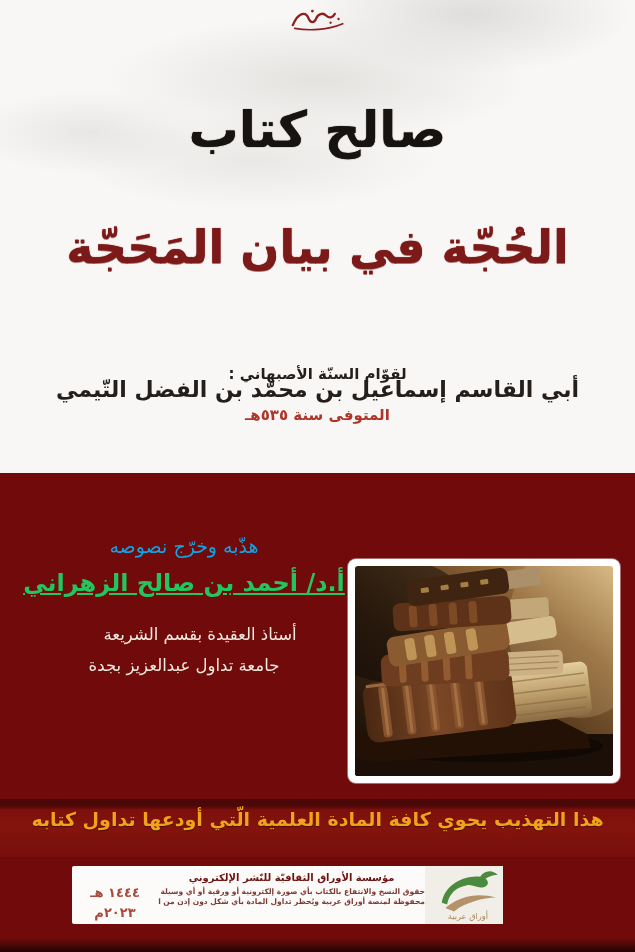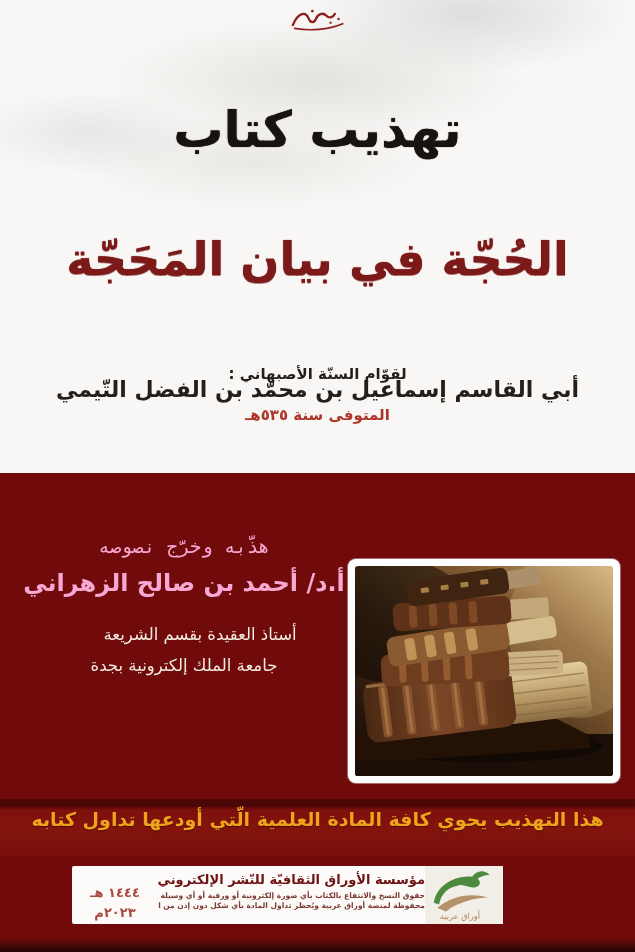--- a/index.html
+++ b/index.html
@@ -17,34 +17,34 @@
       radial-gradient(ellipse 260px 70px at 40% 34%, rgba(206,204,201,.35), transparent 70%),
       #f8f7f5;
   }
   .cline { position:absolute; left:0; width:100%; text-align:center; }
   .ornament { position:absolute; top:7px; left:50%; transform:translateX(-50%); }
   .series-title {
     top:101px; font-size:50px; font-weight:800; color:#171310;
     text-shadow:0 0 1px #171310;
   }
   .main-title {
-    top:224px; font-size:46px; font-weight:800; color:#7b1a18;
+    top:212px; font-size:46px; font-weight:800; color:#7b1a18;
     text-shadow:0 0 1px #7b1a18, 0 1px 0 rgba(123,26,24,.55); line-height:1.55;
   }
   .author-intro { top:352px; font-size:15px; font-weight:bold; color:#241f1b;margin-top:13px; }
   .author-name  { top:377px; font-size:22px; font-weight:bold; color:#241f1b; }
   .author-died  { top:406px; font-size:15px; font-weight:bold; color:#ae3529; }
   
   .bottom-section {
     position:absolute; top:473px; left:0; width:635px; height:479px;
     background:#710b0b;
   }
   .left-col-line { position:absolute; left:0; width:368px; text-align:center; }
-  .editor-intro { top:62px;  font-size:19px; color:#f9a8d4;font-family:Liberation Mono, monospace; }
-  .editor-name  { top:96px;  font-size:24px; font-weight:bold; color:#f9a8d4; }
+  .editor-intro { top:62px;  font-size:19px; color:#0ea5e9; }
+  .editor-name  { top:96px;  font-size:24px; font-weight:bold; color:#22c55e;text-decoration:underline; }
   .editor-role1 { top:152px; font-size:16.5px; color:#f2ebdf;padding-left:16px; }
   .editor-role2 { top:183px; font-size:16.5px; color:#f2ebdf; }
   .photo-frame {
     position:absolute; left:348px; top:86px; width:272px; height:224px;
     background:#ffffff; border-radius:8px; padding:7px; box-sizing:border-box;
     box-shadow:0 0 0 1px rgba(255,255,255,.4);
   }
   .photo-frame svg { display:block; border-radius:3px; }
   .banner {
     position:absolute; top:326px; left:0; width:635px; height:58px;
@@ -56,24 +56,24 @@
     text-shadow:0 1px 1px rgba(50,8,0,.65);
   }
   
   .footer-strip {
     position:absolute; top:393px; left:72px; width:431px; height:58px;
     background:#fcfbfa; border-radius:2px; display:flex; direction:rtl;
     box-sizing:border-box;
   }
   .logo-block {
     width:78px; height:100%; background:#f1eee7; flex:0 0 auto;
-    display:flex; align-items:center; justify-content:flex-end;
+    display:flex; align-items:center; justify-content:flex-start;
   }
   .footer-center { flex:1 1 auto; text-align:center; padding-top:6px; overflow:hidden; }
-  .publisher-title { font-size:13px; font-weight:bold; color:#6e1111; white-space:nowrap; }
+  .publisher-title { font-size:10px; font-weight:bold; color:#6e1111; white-space:nowrap; }
   .copyright { margin-top:4px; font-size:7.5px; font-weight:600; color:#7d3a32; line-height:9.5px; white-space:nowrap; }
   .dates-block {
     flex:0 0 86px; text-align:center; padding-top:17px;
     font-size:13px; font-weight:bold; color:#a8493a; line-height:20px;
   }
   .vignette {
     position:absolute; left:0; bottom:0; width:635px; height:14px;
     background:linear-gradient(180deg, rgba(25,2,2,0), rgba(22,2,2,.85));
   }
 </style>
@@ -87,35 +87,35 @@
     <span class="ornament">
       <svg width="56" height="25" viewBox="0 0 120 52" aria-hidden="true">
         <path d="M6 38 C18 10, 34 8, 40 24 C44 34, 52 34, 56 24 C60 14, 70 10, 78 18 C84 24, 92 22, 96 14" stroke="#8d1f1f" stroke-width="5" fill="none" stroke-linecap="round"></path>
         <path d="M10 45 C42 51, 82 48, 113 35" stroke="#8d1f1f" stroke-width="3.5" fill="none" stroke-linecap="round"></path>
         <circle cx="48" cy="8" r="3" fill="#8d1f1f"></circle>
         <circle cx="87" cy="33" r="2.5" fill="#8d1f1f"></circle>
         <circle cx="104" cy="25" r="2.5" fill="#8d1f1f"></circle>
       </svg>
     </span>
 
-    <div class="cline series-title">تهذيب كتاب</div>
+    <div class="cline series-title">صالح كتاب</div>
 
     <div class="cline main-title">الحُجّة في بيان المَحَجّة</div>
 
     <div class="cline author-intro">لقوّام السنّة الأصبهاني :</div>
     <div class="cline author-name">أبي القاسم إسماعيل بن محمّد بن الفضل التّيمي</div>
     <div class="cline author-died">المتوفى سنة ٥٣٥هـ</div>
   </div>
 
   <div class="bottom-section">
 
     <div class="left-col-line editor-intro">هذّبه وخرّج نصوصه</div>
     <div class="left-col-line editor-name">أ.د/ أحمد بن صالح الزهراني</div>
     <div class="left-col-line editor-role1">أستاذ العقيدة بقسم الشريعة</div>
-    <div class="left-col-line editor-role2">جامعة الملك إلكترونية بجدة</div>
+    <div class="left-col-line editor-role2">جامعة تداول عبدالعزيز بجدة</div>
 
     <div class="photo-frame">
       <svg width="258" height="210" viewBox="0 0 258 210" preserveAspectRatio="none">
         <defs>
           <linearGradient id="bgG" x1="0" y1="1" x2="1" y2="0">
             <stop offset="0" stop-color="#140b06"></stop>
             <stop offset="0.4" stop-color="#3f2814"></stop>
             <stop offset="0.75" stop-color="#8a6236"></stop>
             <stop offset="1" stop-color="#d3b583"></stop>
           </linearGradient>

